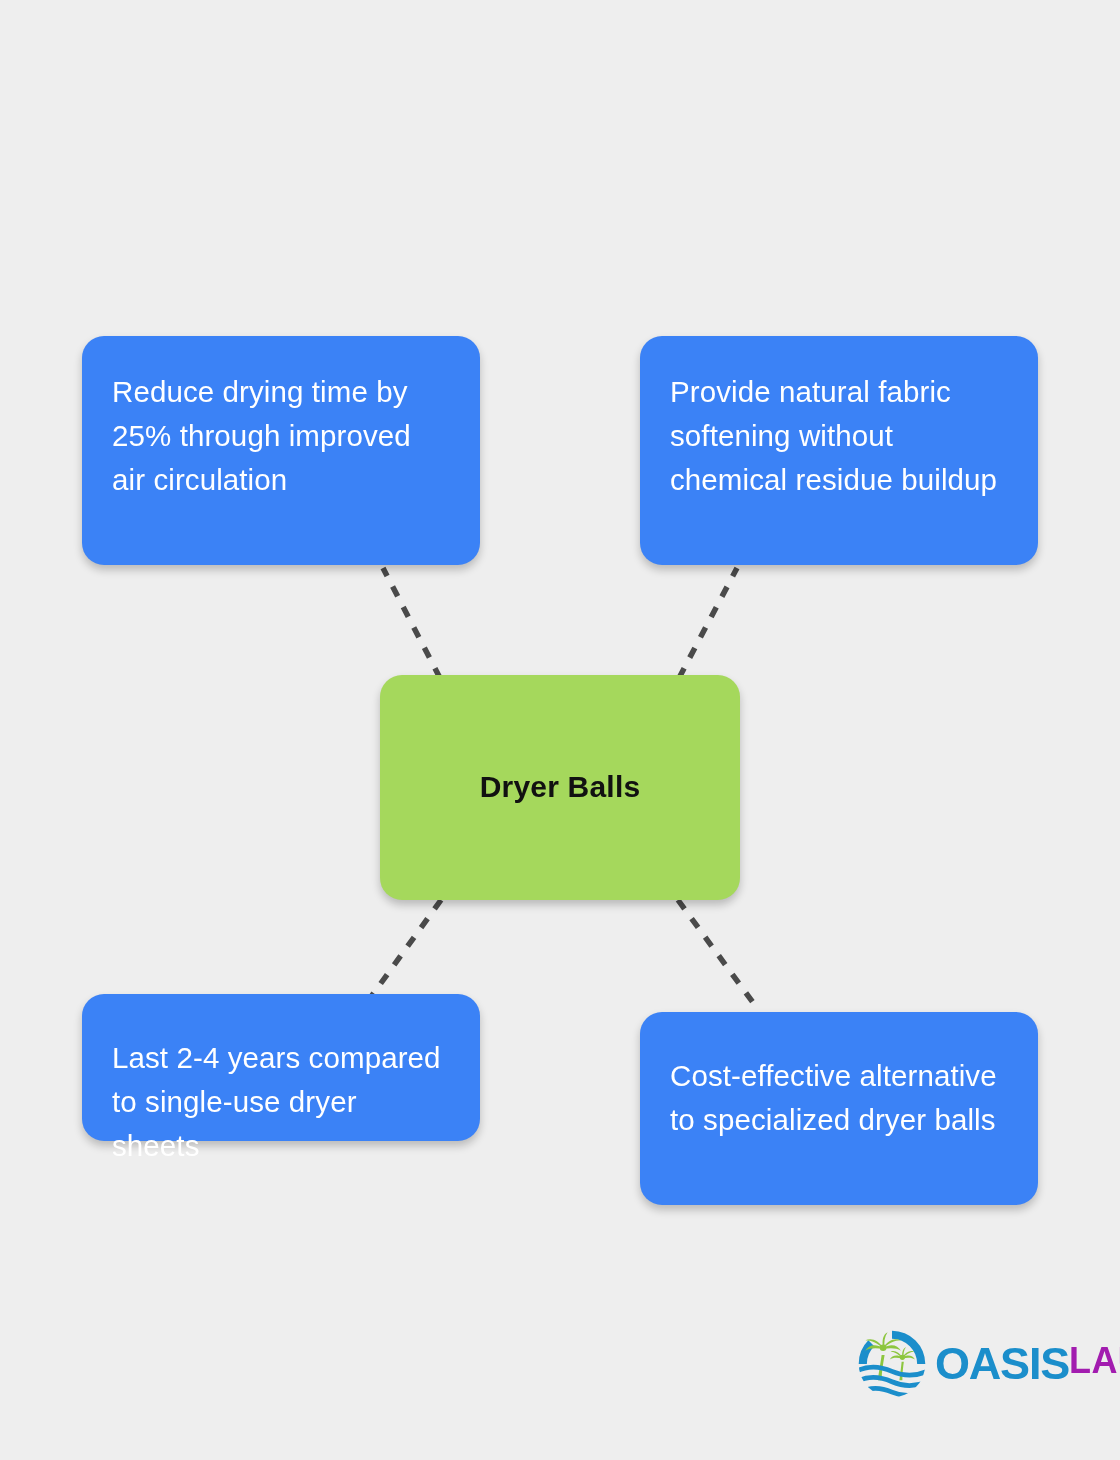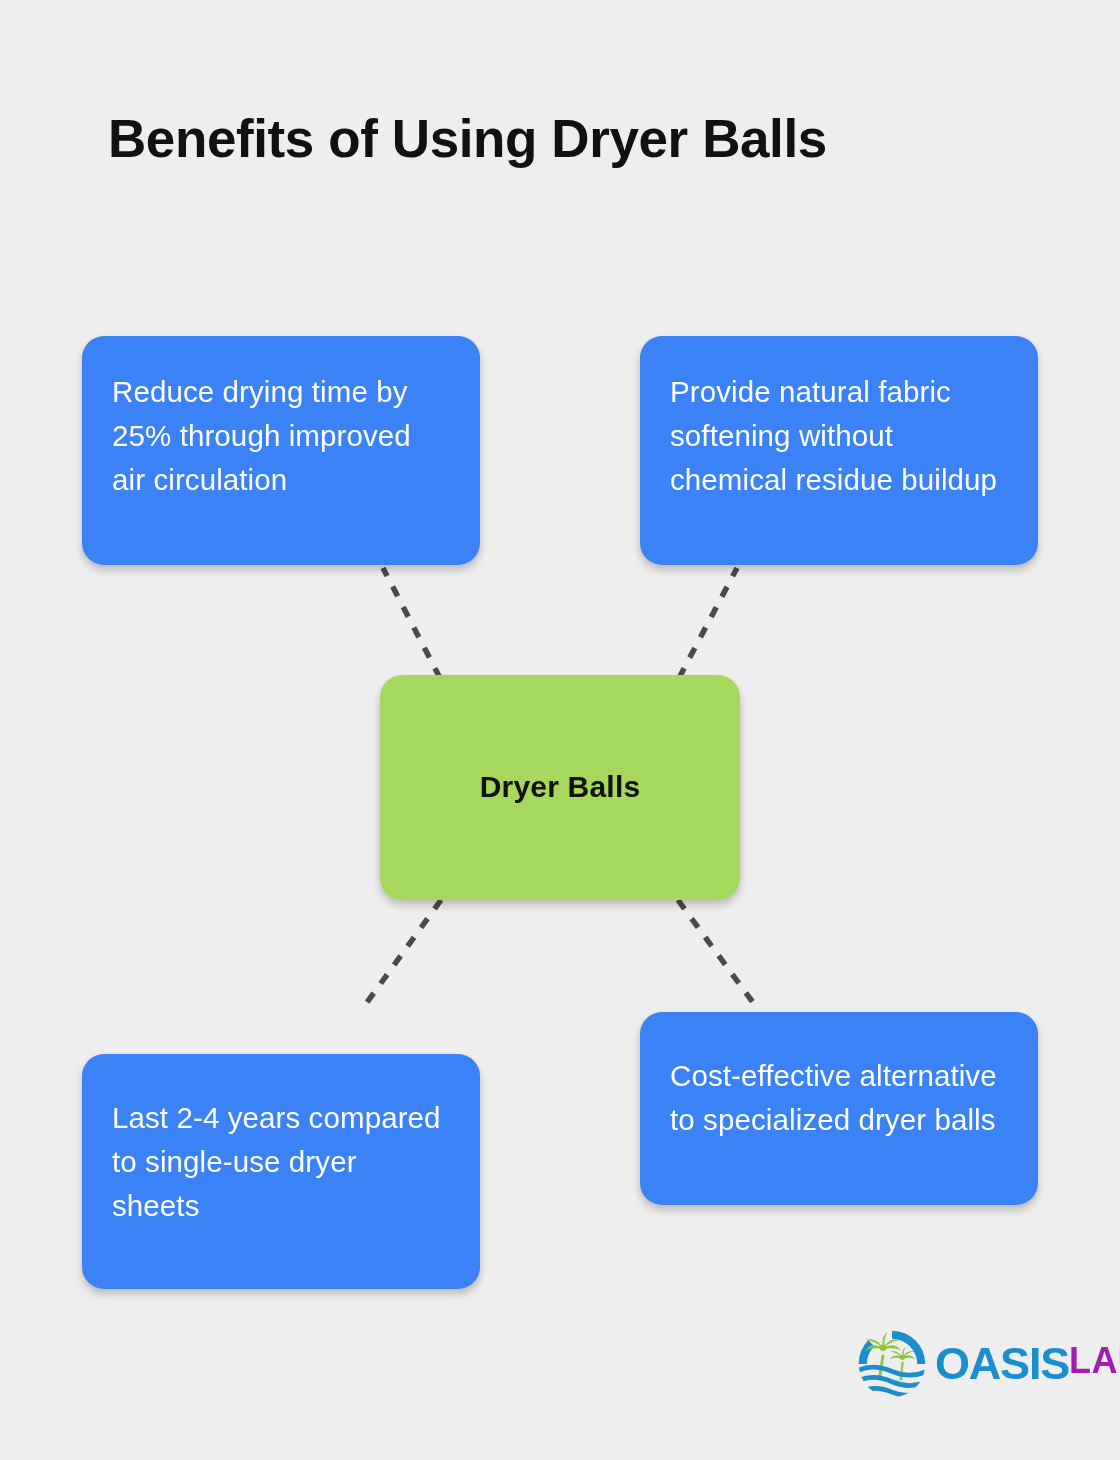--- a/index.html
+++ b/index.html
@@ -64,21 +64,21 @@
     font-weight: normal;
     letter-spacing: 0.1px;
   }
 
   .leaf-node.bottom-pad {
     padding-top: 42px;
   }
 
   #node-top-left   { left: 82px;  top: 336px;  width: 398px; height: 229px; }
   #node-top-right  { left: 640px; top: 336px;  width: 398px; height: 229px; }
-  #node-bottom-left{ left: 82px;  top: 1054px; width: 398px; height: 235px; }
+  #node-bottom-left{ left: 82px;  top: 994px; width: 398px; height: 147px; }
   #node-bottom-right{left: 640px; top: 1012px; width: 398px; height: 193px; }
 
   #node-center {
     left: 380px;
     top: 675px;
     width: 360px;
     height: 225px;
     background: #a5d85c;
     display: flex;
     align-items: center;
@@ -127,21 +127,20 @@
     letter-spacing: 0.4px;
     margin-top: 1px;
     font-family: "Liberation Sans", sans-serif;
   }
 </style>
 </head>
 <body>
 
 <div id="canvas">
 
-  <div id="title">Benefits of Using Dryer Balls</div>
 
   <svg id="connectors" viewBox="0 0 1120 1460" width="1120" height="1460">
     <line x1="440" y1="678" x2="383" y2="568" stroke="#4a4a4a" stroke-width="5.5" stroke-dasharray="11 12" stroke-linecap="butt"></line>
     <line x1="679" y1="678" x2="737" y2="568" stroke="#4a4a4a" stroke-width="5.5" stroke-dasharray="11 12" stroke-linecap="butt"></line>
     <line x1="441" y1="900" x2="363" y2="1008" stroke="#4a4a4a" stroke-width="5.5" stroke-dasharray="11 12" stroke-linecap="butt"></line>
     <line x1="678" y1="900" x2="757" y2="1008" stroke="#4a4a4a" stroke-width="5.5" stroke-dasharray="11 12" stroke-linecap="butt"></line>
   </svg>
 
   <div class="node leaf-node" id="node-top-left">Reduce drying time by 25% through improved air circulation</div>
 

